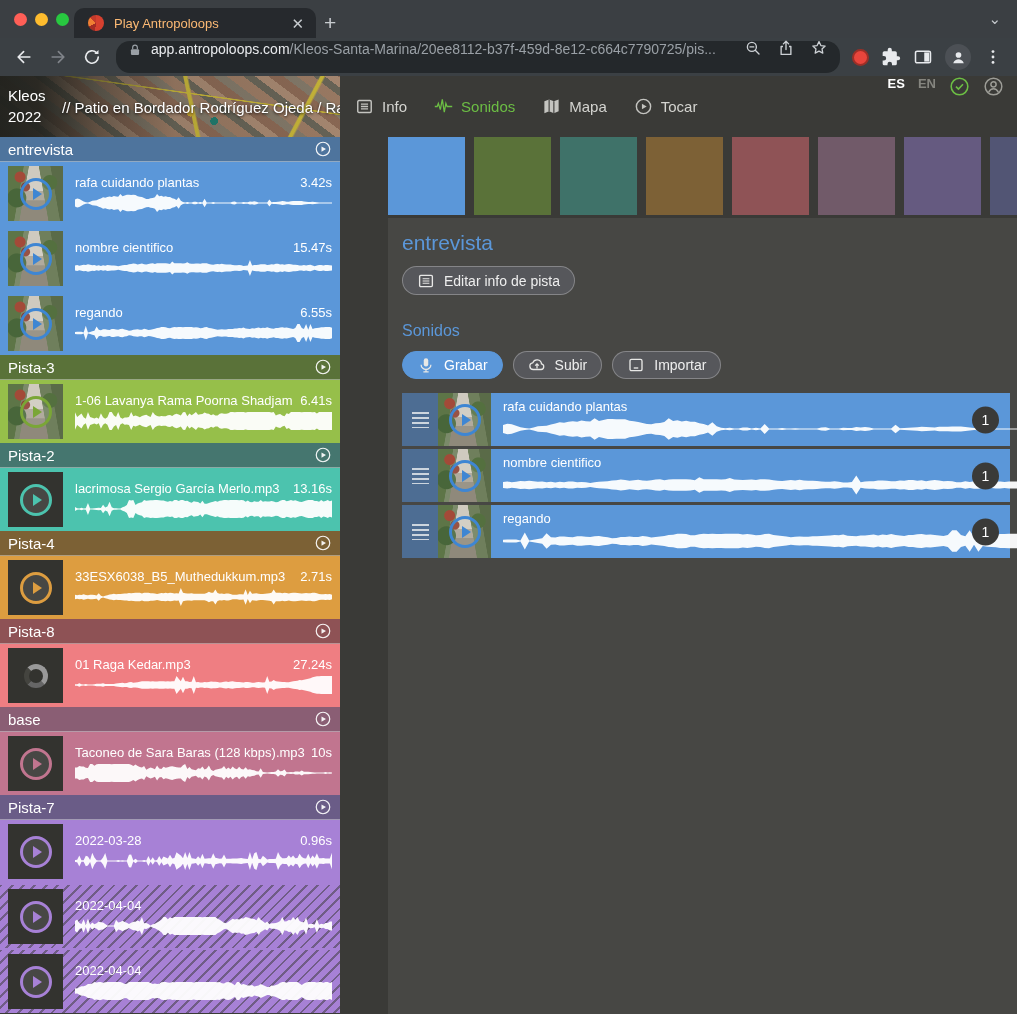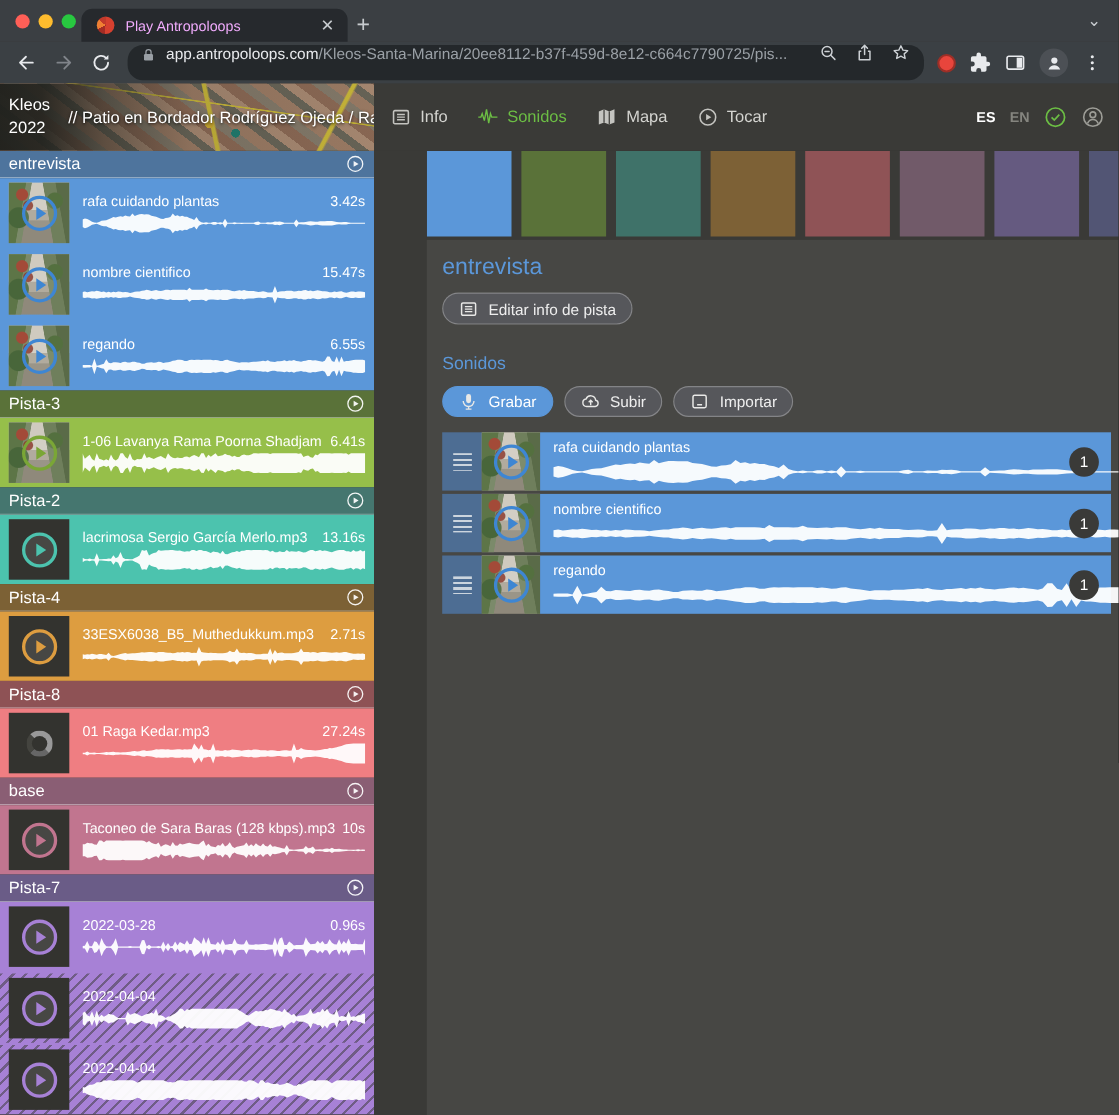--- a/index.html
+++ b/index.html
@@ -10,21 +10,21 @@
   
   .tabbar{height:38px;background:#3b3f43;position:relative;flex:0 0 auto;}
   .tl{position:absolute;top:13px;width:13px;height:13px;border-radius:50%;}
   .tl.red{left:14px;background:#ff5f57;}
   .tl.yel{left:35px;background:#febc2e;}
   .tl.grn{left:56px;background:#28c840;}
   .tab{position:absolute;left:74px;top:8px;width:242px;height:30px;background:#26292d;
        border-radius:10px 10px 0 0;display:flex;align-items:center;padding:0 10px 0 14px;box-sizing:border-box;}
   .favicon{width:16px;height:16px;border-radius:50%;flex:0 0 auto;
        background:conic-gradient(#d6402f 0 52%, #a32c24 52% 68%, #ef7f33 68% 86%, #c23a2b 86% 100%);}
-  .tabtitle{font-size:13px;color:#f0abfc;margin-left:10px;flex:1;white-space:nowrap;overflow:hidden;}
+  .tabtitle{font-size:13px;color:#fdba74;margin-left:10px;flex:1;white-space:nowrap;overflow:hidden;}
   .tabclose{color:#c7cbcf;font-size:15px;line-height:1;padding:2px;cursor:default;}
   .newtab{position:absolute;left:324px;top:8px;height:30px;display:flex;align-items:center;color:#c7cbcf;font-size:21px;font-weight:300;}
   .tabchev{position:absolute;right:16px;top:10px;color:#c7cbcf;font-size:15px;}
   .urlbar{height:38px;background:#3b4044;display:flex;align-items:center;padding:0 10px 0 14px;flex:0 0 auto;}
   .navic{width:20px;height:20px;margin-right:14px;color:#e8eaed;flex:0 0 auto;}
   .navic.dim{color:#80848a;}
   .navic svg{width:100%;height:100%;}
   .omnibox{height:28px;flex:0 0 auto;width:724px;background:#24282b;border-radius:14px;display:flex;align-items:flex-end;
            padding:16px 12px;box-sizing:border-box;}
   .lockic{width:14px;height:14px;color:#9aa0a6;margin-right:9px;flex:0 0 auto;}
@@ -54,21 +54,21 @@
     linear-gradient(90deg, rgba(32,33,29,.97) 0, rgba(32,33,29,.92) 38px, rgba(32,33,29,.55) 95px, rgba(32,33,29,.2) 175px, rgba(32,33,29,.12) 100%);}
   .projname{position:absolute;left:8px;top:50%;transform:translateY(-50%);font-size:15px;line-height:1.45;color:#fff;z-index:1;}
   .crumb{position:absolute;left:62px;top:50%;transform:translateY(-50%);font-size:15px;color:#fff;white-space:nowrap;
          text-shadow:0 1px 3px rgba(0,0,0,.9);z-index:1;}
   .mainnav{display:flex;align-items:center;gap:27px;margin-left:15px;flex:1;}
   .navitem{display:flex;align-items:center;gap:8px;color:#d4d4d0;font-size:15px;cursor:default;}
   .navitem .nicon{width:19px;height:19px;display:inline-flex;color:#c4c4c0;}
   .navitem .nicon svg{width:100%;height:100%;}
   .navitem.active{color:#6cbe44;}
   .navitem.active .nicon{color:#6cbe44;}
-  .langblock{display:flex;align-items:center;gap:13px;margin-right:13px;}
+  .langblock{display:flex;align-items:flex-start;gap:13px;margin-right:13px;}
   .lang{font-size:13px;font-weight:bold;color:#85857f;}
   .lang.active{color:#fff;}
   .statusic{width:21px;height:21px;display:inline-flex;}
   .statusic svg{width:100%;height:100%;}
   .statusic.ok{color:#6cbe44;}
   .statusic.acct{color:#9c9c96;}
 
   
   .content{flex:1;display:flex;overflow:hidden;gap:48px;}
   .sidebar{width:340px;flex:0 0 auto;background:#3a3a37;overflow:hidden;}

